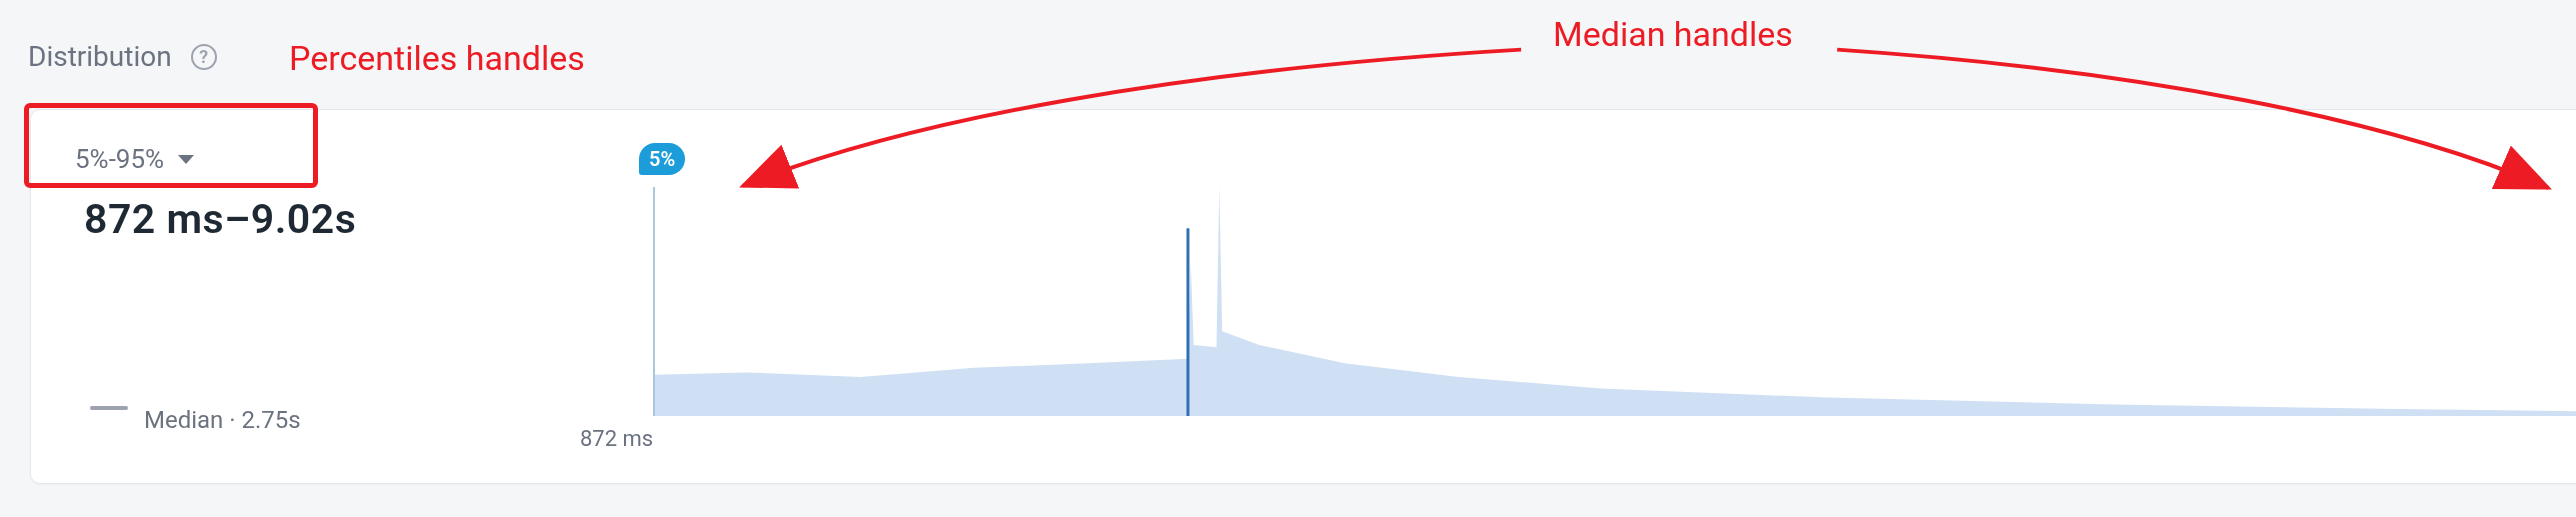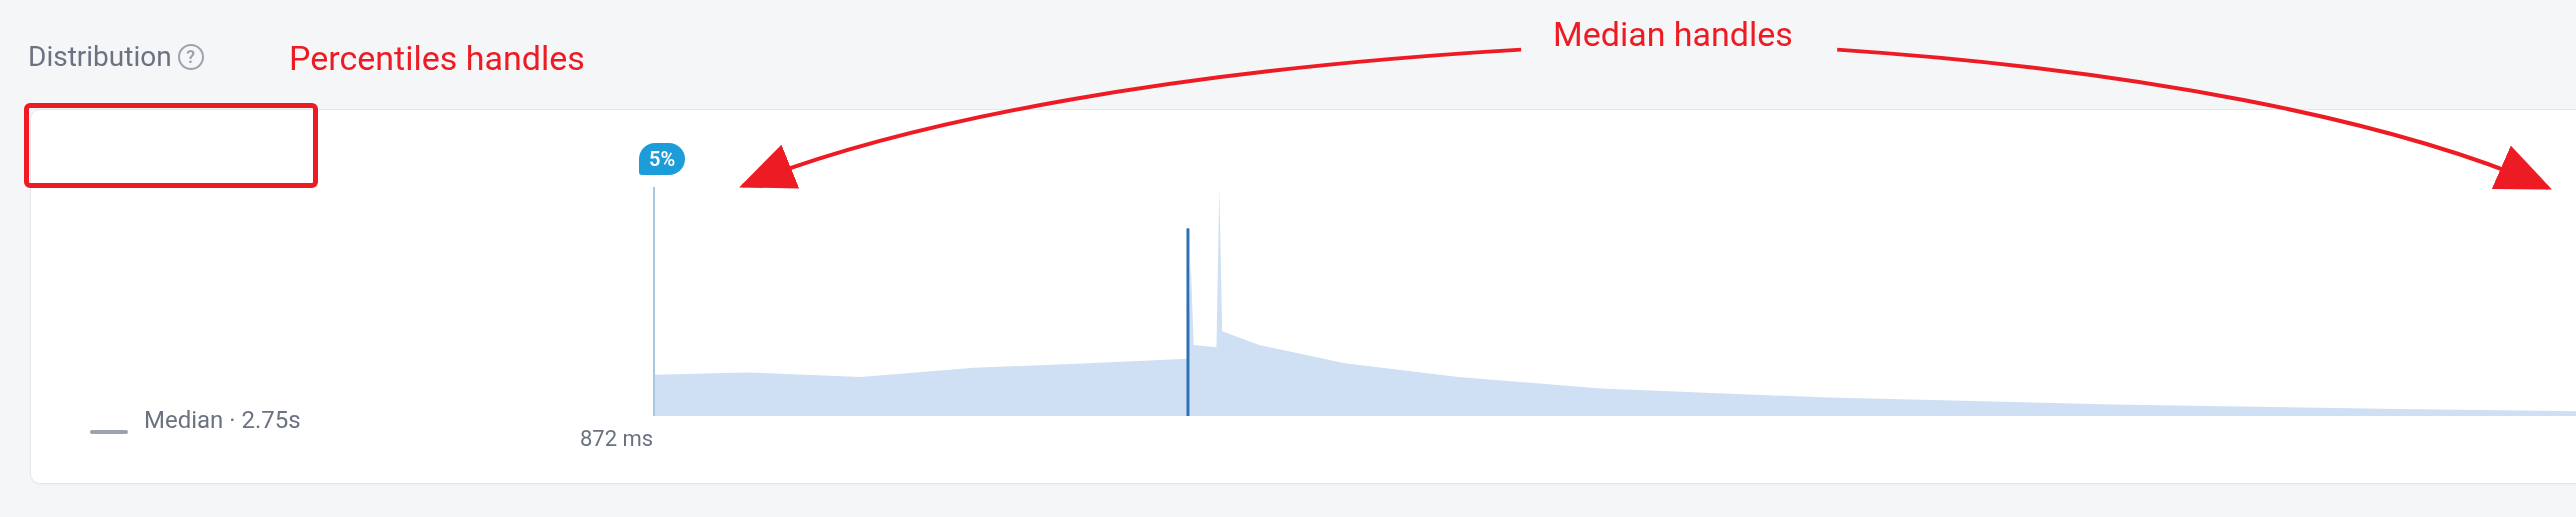--- a/index.html
+++ b/index.html
@@ -11,21 +11,21 @@
     position: relative;
     overflow: hidden;
   }
 
   .header-row {
     position: absolute;
     left: 28px;
     top: 40px;
     display: flex;
     align-items: center;
-    gap: 6px;
+    gap: 19px;
   }
   .header-label {
     font-size: 28px;
     color: #6b7280;
     font-weight: 400;
   }
   .help-circle {
     width: 26px;
     height: 26px;
     border: 2px solid #9ca3af;
@@ -79,21 +79,21 @@
     font-size: 41px;
     font-weight: 600;
     color: #1f2933;
     letter-spacing: 0.5px;
   }
   .med-row {
     position: absolute;
     left: 59px;
     top: 296px;
     display: flex;
-    align-items: flex-end;
+    align-items: flex-start;
     gap: 16px;
   }
   .med-swatch {
     width: 38px;
     height: 4px;
     background: #9ca3af;
     border-radius: 2px;
   }
   .med-text { font-size: 24px; color: #6b7280; }
 
@@ -162,21 +162,26 @@
 </head>
 <body>
 
 <div class="header-row">
   <span class="header-label">Distribution</span>
   <span class="help-circle">?</span>
 </div>
 
 <div class="card">
 
-
+  <div class="dropdown">
+    <span class="dropdown-label">5%-95%</span>
+    <span class="dropdown-caret"></span>
+  </div>
+
+  <div class="big-range">872 ms–9.02s</div>
 
   <div class="med-row">
     <span class="med-swatch"></span>
     <span class="med-text">
       <span>Median</span> · <span>2.75s</span>
     </span>
   </div>
 
   <div class="chart">
     <svg id="dist-svg" width="2321" height="247" viewBox="0 0 2350 250">

